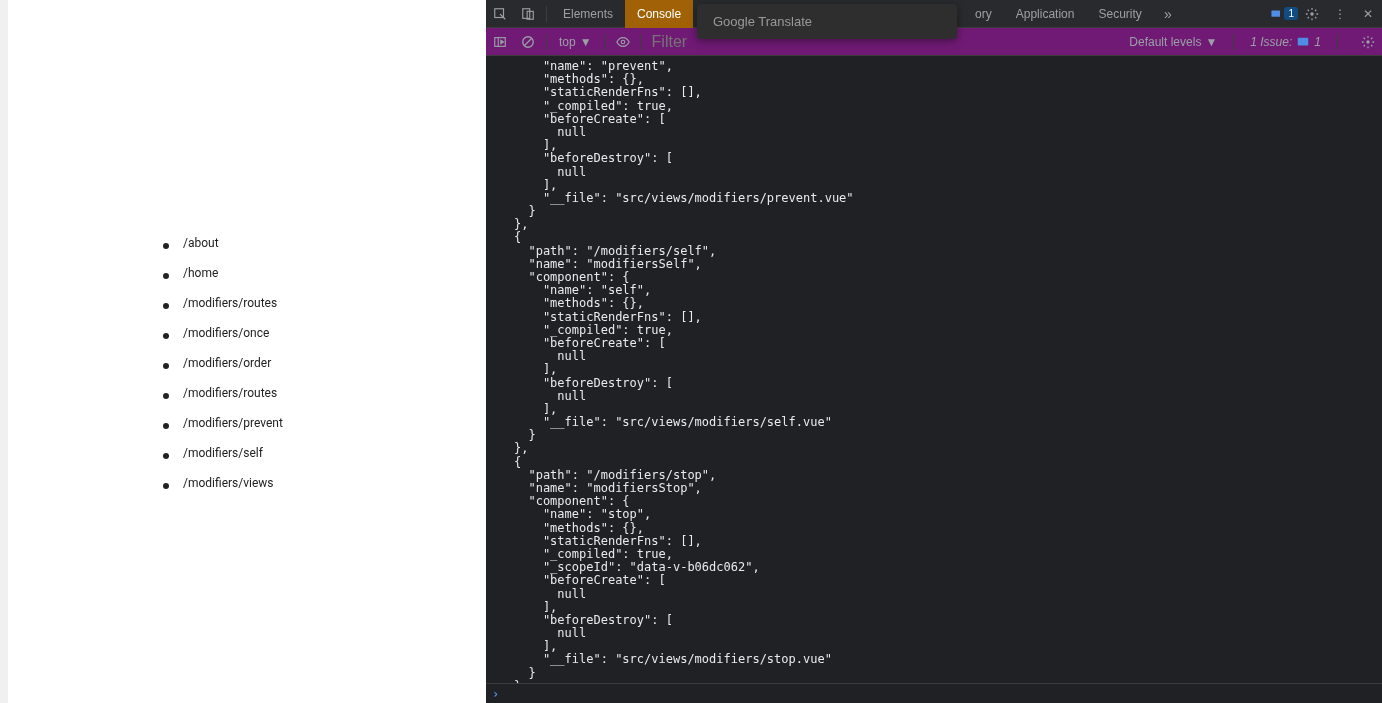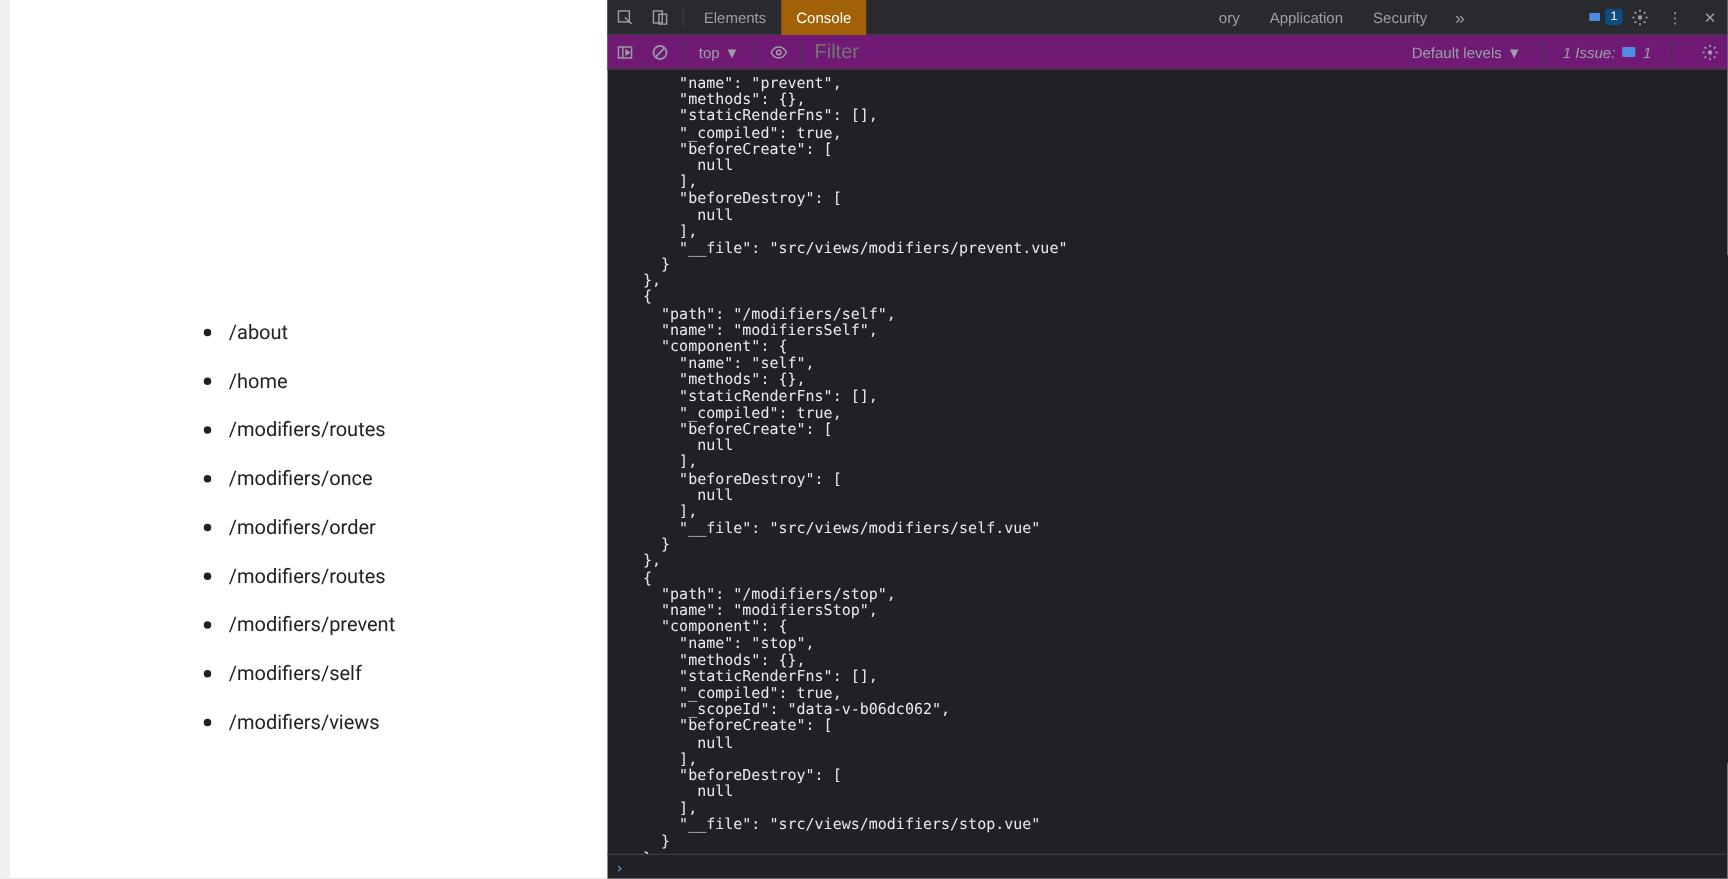--- a/index.html
+++ b/index.html
@@ -17,25 +17,24 @@
       border-left: 8px solid #f0f0f0;
     }
     .route-list {
       position: absolute;
       top: 236px;
       left: 155px;
       list-style: none;
     }
     .route-list li {
       position: relative;
-      font-size: 16px;
+      font-size: 12px;
       color: #222;
       margin-bottom: 16px;
       padding-left: 20px;
-      margin-top: 20px;
     }
     .route-list li::before {
       content: "";
       position: absolute;
       left: 0;
       top: 7px;
       width: 6px;
       height: 6px;
       background: #222;
       border-radius: 50%;
@@ -275,20 +274,21 @@
       <div class="sub-sep"></div>
       <div class="sub-icon">
         <svg class="i" viewBox="0 0 16 16" fill="currentColor">
             <circle cx="8" cy="8" r="2"></circle>
             <path d="M8 1v2M8 13v2M1 8h2M13 8h2M3 3l1.5 1.5M11.5 11.5L13 13M13 3l-1.5 1.5M4.5 11.5L3 13" stroke="currentColor" stroke-width="1.5"></path>
           </svg>
       </div>
     </div>
   </div>
 
+  <div class="translate-tooltip">Google Translate</div>
 
   <div class="console-output">    "name": "prevent",
     "methods": {},
     "staticRenderFns": [],
     "_compiled": true,
     "beforeCreate": [
       null
     ],
     "beforeDestroy": [
       null

